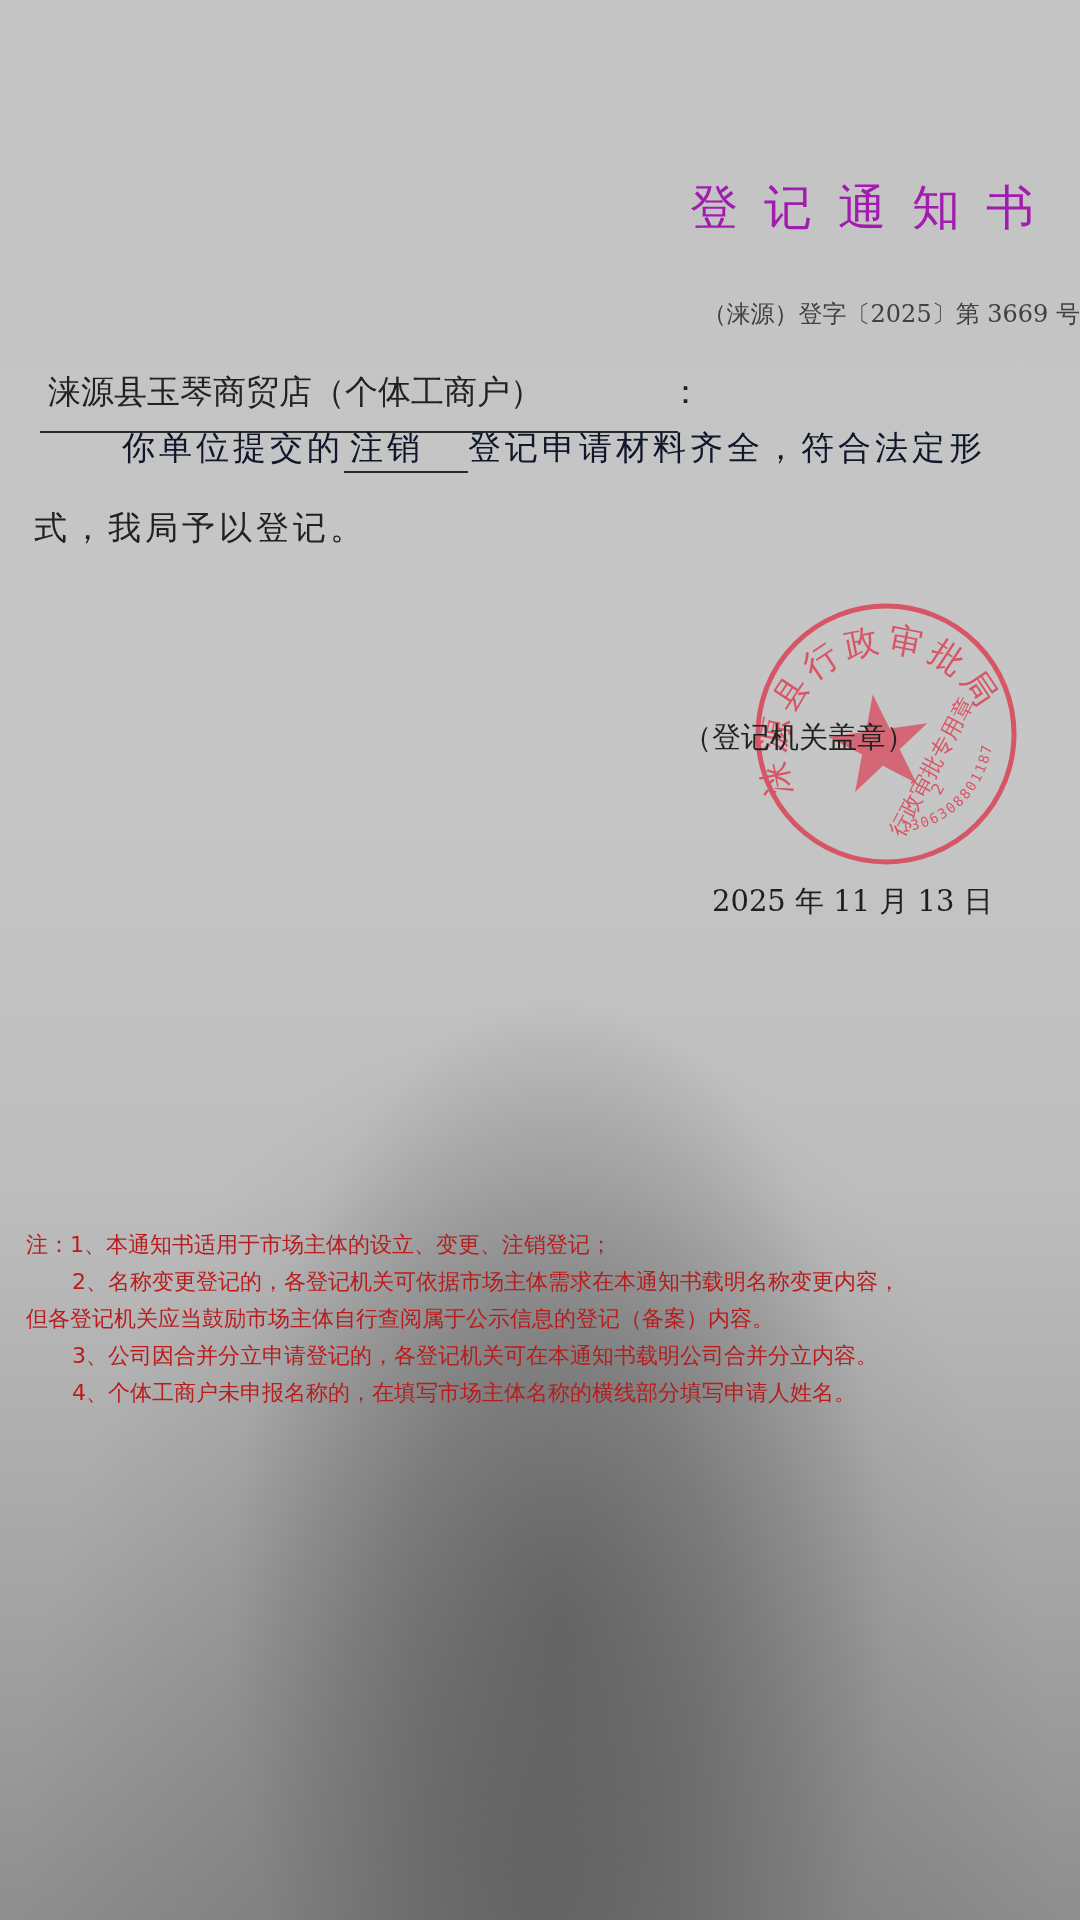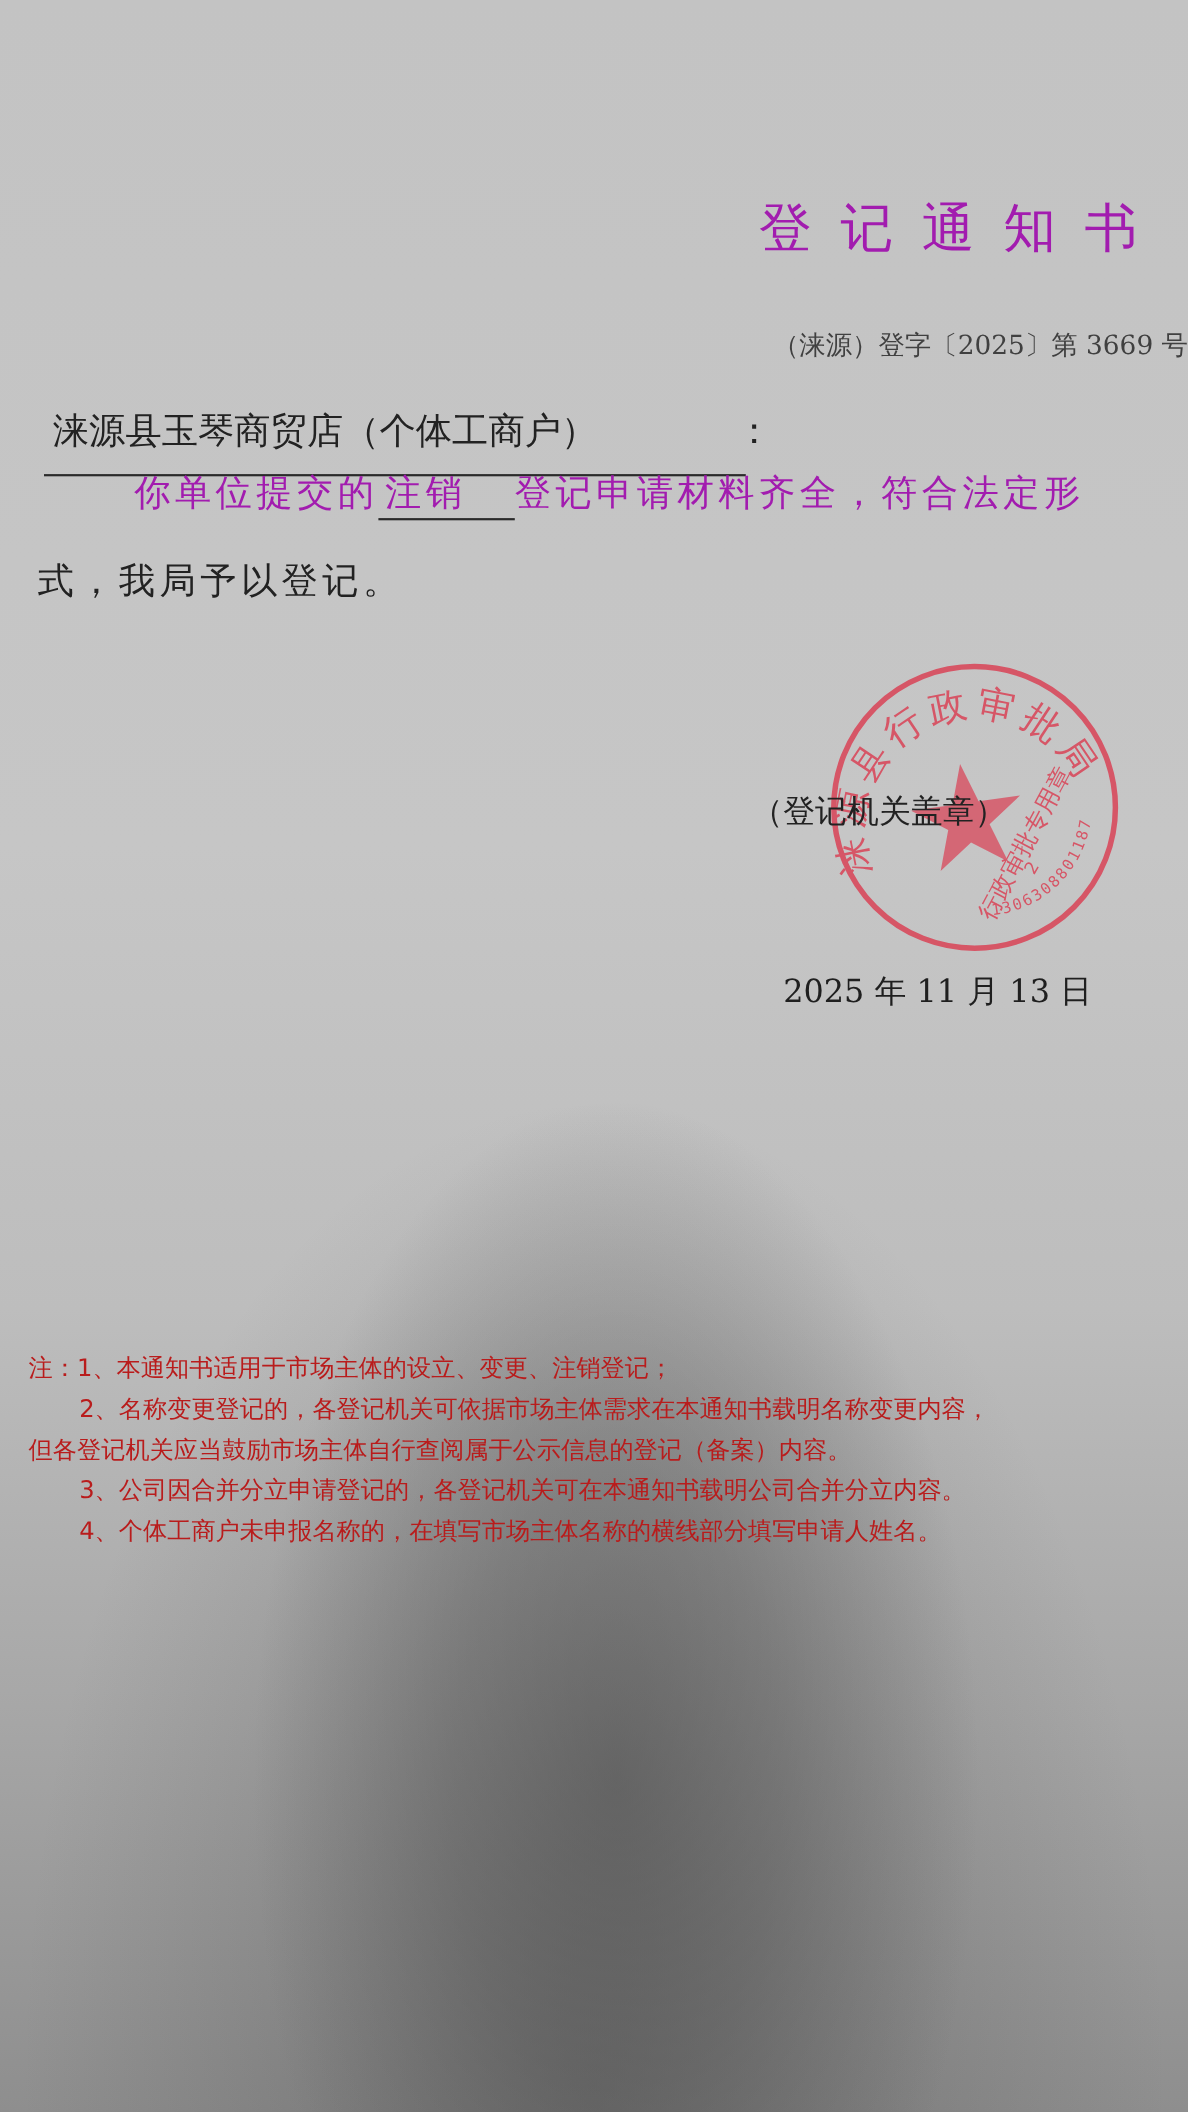--- a/index.html
+++ b/index.html
@@ -63,21 +63,21 @@
       position: absolute;
       right: -24px;
       top: 0;
     }
     .body-line1 {
       position: absolute;
       top: 426px;
       left: 122px;
       font-size: 33px;
       letter-spacing: 4px;
-      color: #a21caf;
+      color: #0f172a;
       white-space: nowrap;
     }
     .body-line1 .blank {
       display: inline-block;
       min-width: 112px;
       border-bottom: 2px solid #2a2a2a;
       padding: 0 6px;
       letter-spacing: 4px;
     }
     .body-line2 {

